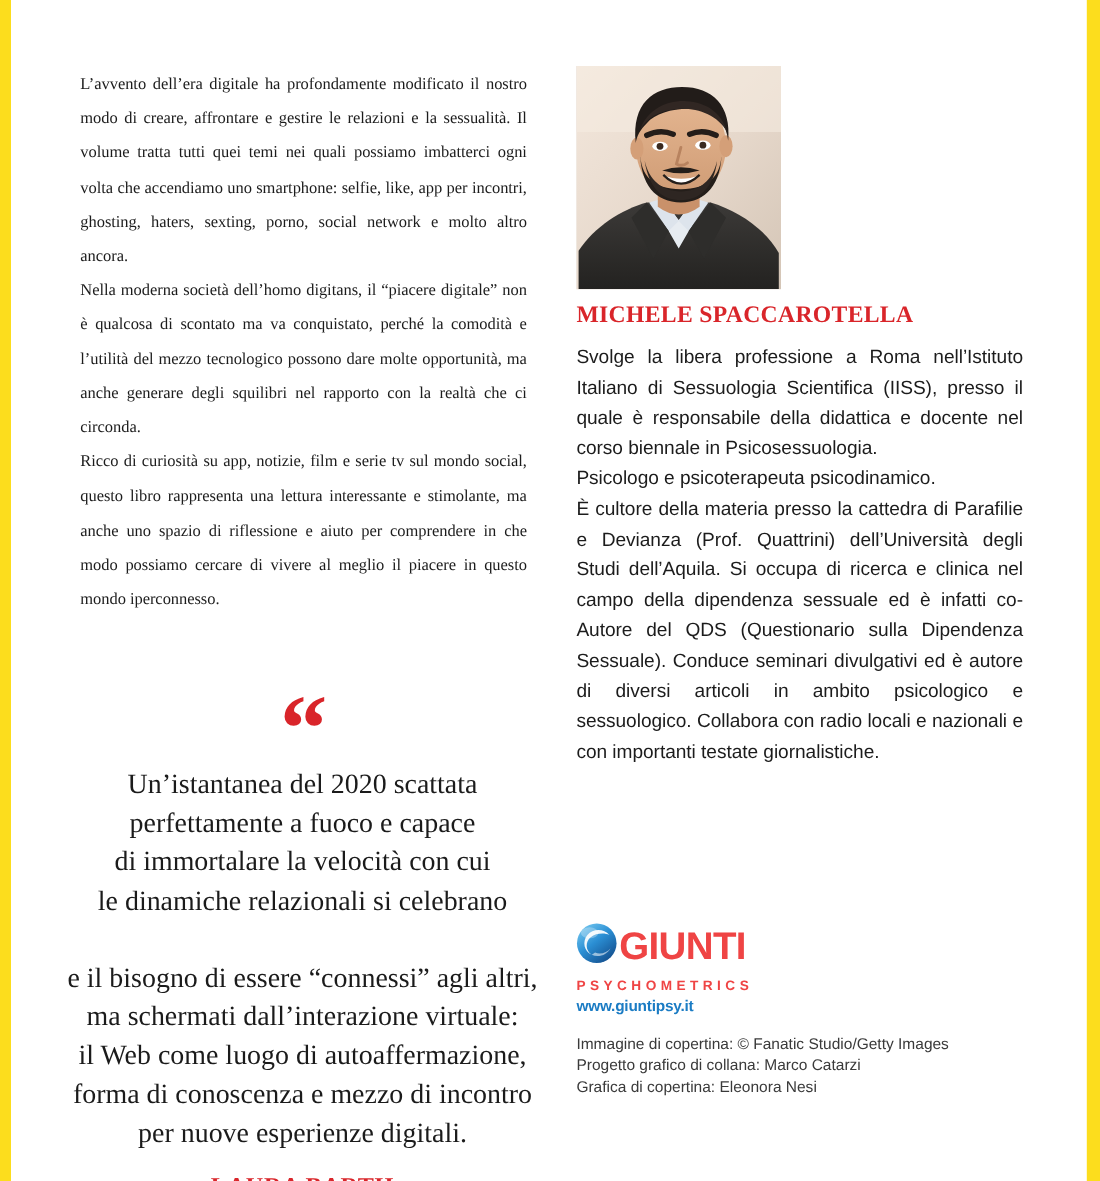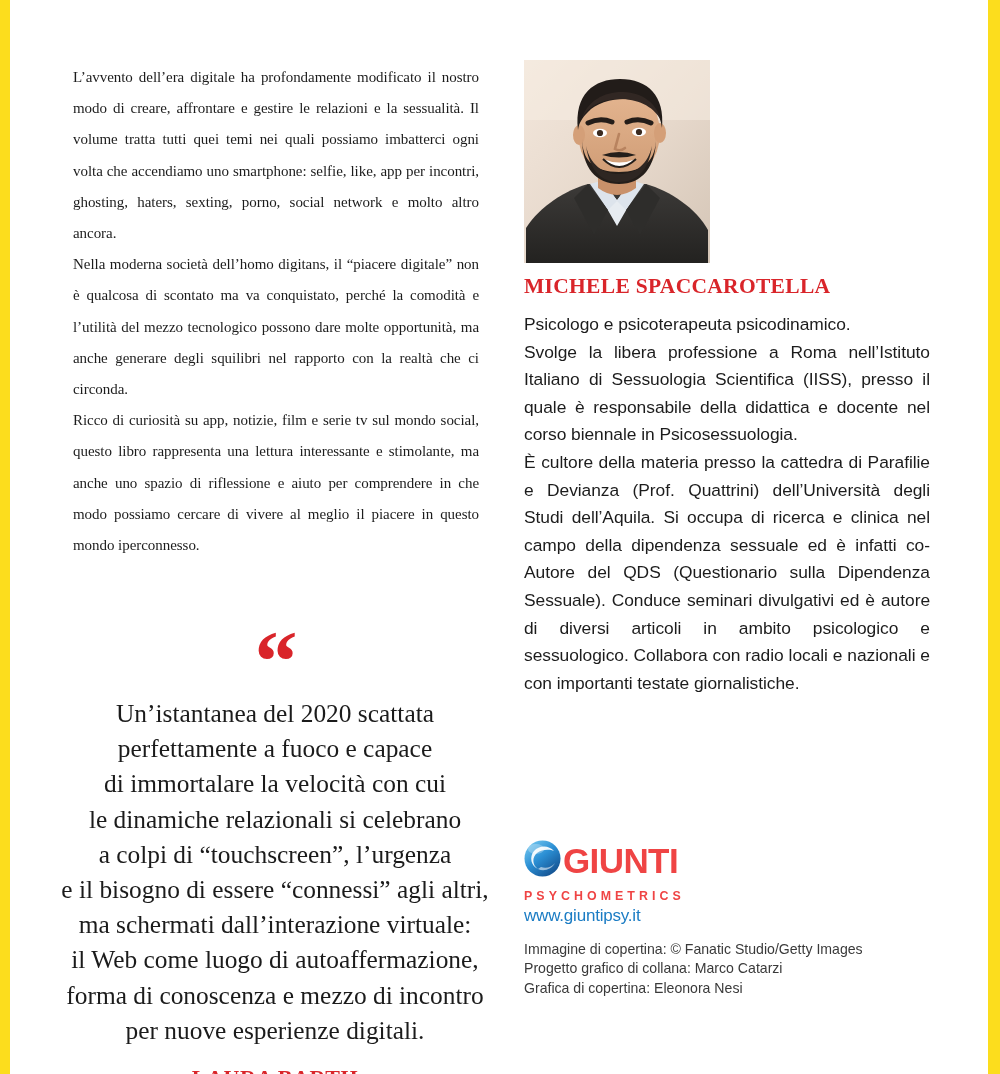--- a/index.html
+++ b/index.html
@@ -140,22 +140,22 @@
     font-weight: 700;
     font-size: 12.4px;
     color: #ef4444;
     letter-spacing: 4.05px;
     margin-top: 10px;
   }
   .site-url {
     position: absolute;
     left: 524px;
     top: 906px;
-    font-weight: 400;
-    font-size: 17px;
+    font-weight: 700;
+    font-size: 14px;
     color: #1b7cc4;
     letter-spacing: -0.2px;
   }
   .credits {
     position: absolute;
     left: 524px;
     top: 940px;
     font-size: 14.1px;
     line-height: 19.4px;
     color: #3a3a3a;
@@ -176,21 +176,21 @@
     <p class="body-para">Ricco di curiosità su app, notizie, film e serie tv sul mondo social, questo libro rappresenta una lettura interessante e stimolante, ma anche uno spazio di riflessione e aiuto per comprendere in che modo possiamo cercare di vivere al meglio il piacere in questo mondo iperconnesso.</p>
   </div>
 
   <div class="quote-block">
     <span class="quote-mark">“</span>
     <p class="quote-text">
       <span>Un’istantanea del 2020 scattata</span><br>
       <span>perfettamente a fuoco e capace</span><br>
       <span>di immortalare la velocità con cui</span><br>
       <span>le dinamiche relazionali si celebrano</span><br>
-      <span>a colpi di “touchscreen”, l’urgenza</span><br>
+      <br>
       <span>e il bisogno di essere “connessi” agli altri,</span><br>
       <span>ma schermati dall’interazione virtuale:</span><br>
       <span>il Web come luogo di autoaffermazione,</span><br>
       <span>forma di conoscenza e mezzo di incontro</span><br>
       <span>per nuove esperienze digitali.</span>
     </p>
     <div class="quote-author">LAURA BARTH</div>
 
   </div>
 
@@ -249,22 +249,22 @@
 
       <path d="M78 95 Q95 89 112 95 Q95 100 78 95 Z" fill="#241e1a"></path>
 
       <path d="M79 99 Q95 114 112 99 Q95 106 79 99 Z" fill="#ffffff"></path>
       <path d="M79 99 Q95 115 112 99" stroke="#241e1a" stroke-width="2" fill="none"></path>
     </svg>
   </div>
 
   <div class="bio-block">
     <div class="author-name">MICHELE SPACCAROTELLA</div>
+    <p class="bio-text">Svolge la libera professione a Roma nell’Istituto Italiano di Sessuologia Scientifica (IISS), presso il quale è responsabile della didattica e docente nel corso biennale in Psicosessuologia.</p>
     <p class="bio-text">Psicologo e psicoterapeuta psicodinamico.</p>
-    <p class="bio-text">Svolge la libera professione a Roma nell’Istituto Italiano di Sessuologia Scientifica (IISS), presso il quale è responsabile della didattica e docente nel corso biennale in Psicosessuologia.</p>
     <p class="bio-text">È cultore della materia presso la cattedra di Parafilie e Devianza (Prof. Quattrini) dell’Università degli Studi dell’Aquila. Si occupa di ricerca e clinica nel campo della dipendenza sessuale ed è infatti co-Autore del QDS (Questionario sulla Dipendenza Sessuale). Conduce seminari divulgativi ed è autore di diversi articoli in ambito psicologico e sessuologico. Collabora con radio locali e nazionali e con importanti testate giornalistiche.</p>
   </div>
 
   <div class="logo-block">
     <div class="logo-row">
       <span>
         <svg width="37" height="37" viewBox="0 0 37 37" xmlns="http://www.w3.org/2000/svg">
           <defs>
             <linearGradient id="sph" x1="0.15" y1="0.05" x2="0.85" y2="0.95">
               <stop offset="0%" stop-color="#6fc4ee"></stop>

